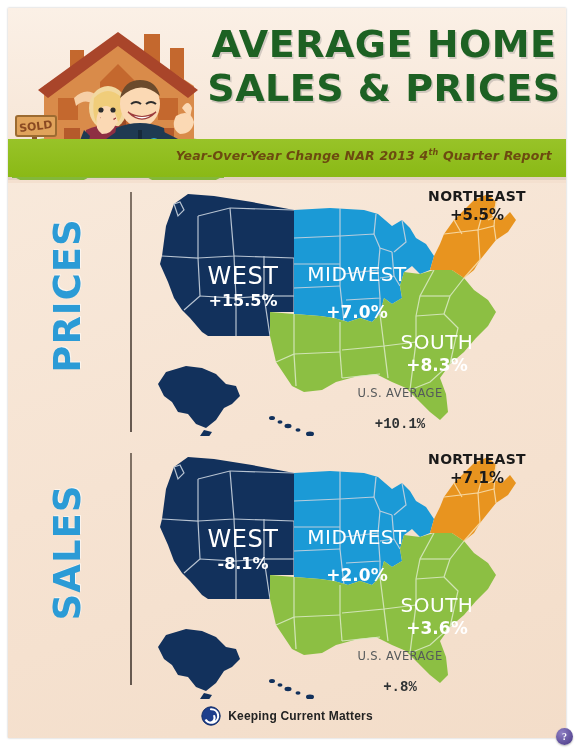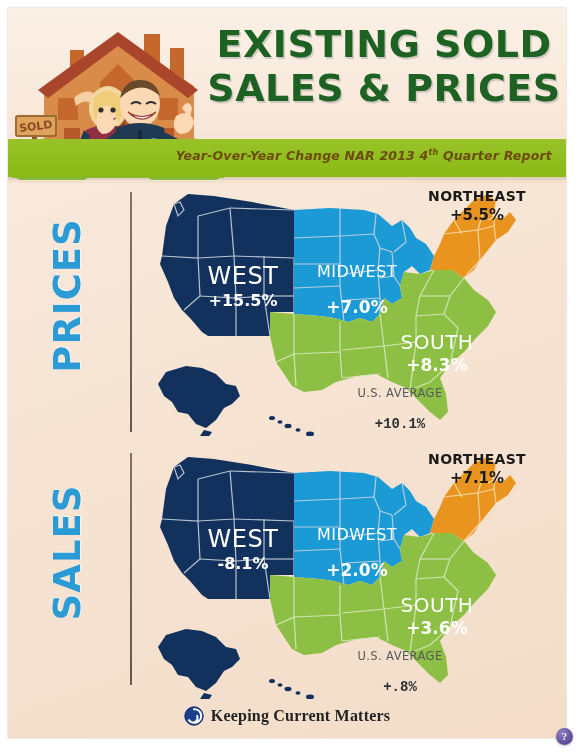--- a/index.html
+++ b/index.html
@@ -126,21 +126,21 @@
     pointer-events: none;
   }
   .rlabel .rname { font-weight: normal; display:block; }
   .rlabel .rval  { font-weight: bold; display:block; }
 
   .lab-west { left: 34px; top: 76px; width: 130px; color: #ffffff; }
   .lab-west .rname { font-size: 24px; letter-spacing: .5px; }
   .lab-west .rval  { font-size: 16px; margin-top: 1px; }
 
   .lab-midwest { left: 148px; top: 76px; width: 130px; color: #ffffff; }
-  .lab-midwest .rname { font-size: 16px; letter-spacing: .5px; }
+  .lab-midwest .rname { font-size: 20px; letter-spacing: .5px; }
   .lab-midwest .rval  { font-size: 17px; margin-top: 16px; }
 
   .lab-south { left: 228px; top: 144px; width: 130px; color: #ffffff; }
   .lab-south .rname { font-size: 20px; letter-spacing: .5px; }
   .lab-south .rval  { font-size: 17px; margin-top: 1px; }
 
   .lab-ne { left: 258px; top: 2px; width: 150px; color: #1a1a1a; }
   .lab-ne .rname { font-size: 14px; font-weight: bold; letter-spacing: .3px; }
   .lab-ne .rval  { font-size: 15px; margin-top: 2px; }
 
@@ -148,23 +148,23 @@
   .lab-avg .rname { font-size: 11.5px; letter-spacing: .4px; }
   .lab-avg .rval  { font-size: 14px; color: #2e3234; margin-top: 16px; font-family: Liberation Mono, monospace; }
 
   
   #footer {
     position: absolute; left: 0; bottom: 12px; width: 558px;
     display: flex; justify-content: center; align-items: center; gap: 7px;
   }
   #kcm-mark { width: 20px; height: 20px; flex: 0 0 auto; }
   #kcm-text {
-    font-family: Liberation Serif, serif;
+    font-family: Liberation Sans, sans-serif;
     font-weight: bold;
-    font-size: 16px;
+    font-size: 12px;
     color: #232323;
     letter-spacing: .2px;
   }
 
   
   #help-bubble {
     position: absolute; right: 10px; bottom: 10px;
     width: 17px; height: 17px; border-radius: 50%;
     background: radial-gradient(circle at 35% 30%, #8e7fc4 0%, #5b4b96 70%, #3d3070 100%);
     color: #ffffff;
@@ -250,21 +250,21 @@
           <path d="M86 108 q12 -10 18 4 q-4 10 -14 10 q-8 -6 -4 -14 z" fill="#fbd9b4"></path>
           <path d="M90 102 q4 -10 9 -2 l-2 8 z" fill="#fbd9b4"></path>
 
           <path d="M152 120 l16 8 l-6 14 l-16 -12 z" fill="#1f3a52"></path>
           <path d="M164 104 q14 -8 18 6 q-2 12 -14 12 q-10 -6 -4 -18 z" fill="#fbd9b4"></path>
           <path d="M170 96 q6 -10 10 0 l-2 10 z" fill="#fbd9b4"></path>
         </g>
       </svg>
 
       <div id="title-block">
-        <div class="title-line">EXISTING SOLD</div>
+        <div class="title-line">AVERAGE HOME</div>
         <div class="title-line">SALES &amp; PRICES</div>
       </div>
 
       <div id="subtitle-band">
         <div id="subtitle"><span>Year-Over-Year Change  NAR 2013 4</span><sup>th</sup><span> Quarter Report</span></div>
       </div>
     </div>
 
     <div class="section" id="sec-prices">
       <div class="side-label">PRICES</div>

